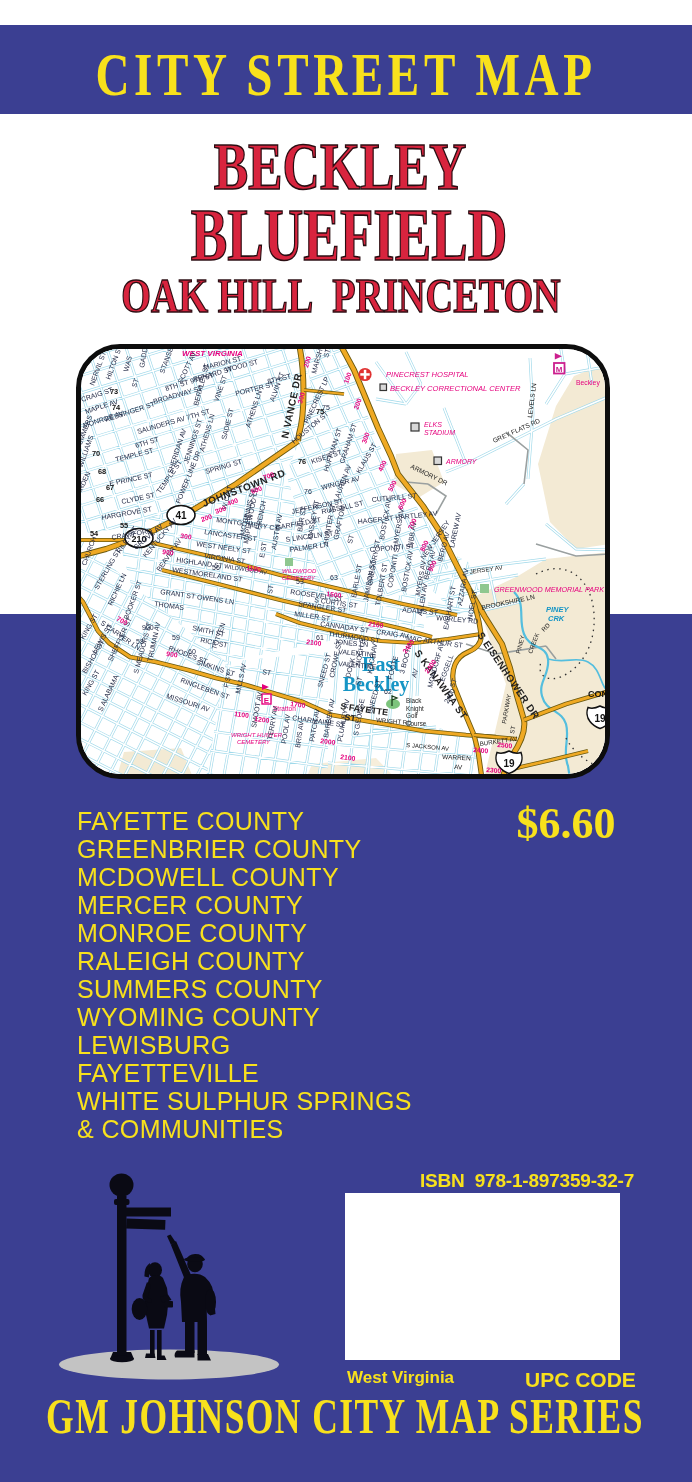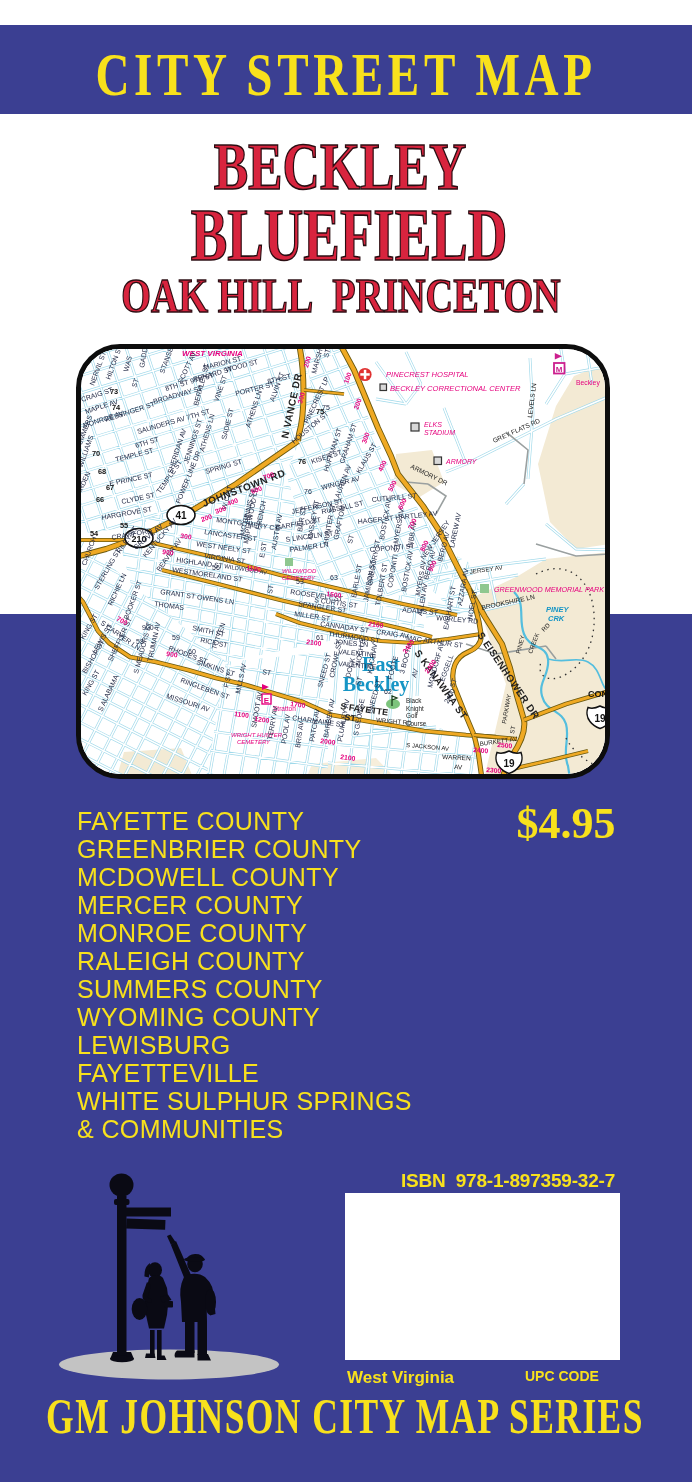--- a/index.html
+++ b/index.html
@@ -469,44 +469,44 @@
 <text x="22.0" y="130.0" fill="#111" text-anchor="start" style="font-size:7.4px;font-weight:bold;">68</text>
 <text x="30.0" y="146.0" fill="#111" text-anchor="start" style="font-size:7.4px;font-weight:bold;">67</text>
 <text x="20.0" y="158.0" fill="#111" text-anchor="start" style="font-size:7.4px;font-weight:bold;">66</text>
 <text x="44.0" y="184.0" fill="#111" text-anchor="start" style="font-size:7.4px;font-weight:bold;">55</text>
 <text x="14.0" y="192.0" fill="#111" text-anchor="start" style="font-size:7.4px;font-weight:bold;">54</text>
 <text x="222.0" y="120.0" fill="#111" text-anchor="start" style="font-size:7.4px;font-weight:bold;">76</text>
 <text x="240.0" y="70.0" fill="#111" text-anchor="start" style="font-size:7.4px;font-weight:bold;">75</text>
 </svg>
 </div>
 
-<div class="abs serif" style="left:466px;top:798px;width:200px;text-align:center;font-size:44px;font-weight:bold;color:#f8e11c">$4.95</div>
+<div class="abs serif" style="left:466px;top:798px;width:200px;text-align:center;font-size:44px;font-weight:bold;color:#f8e11c">$6.60</div>
 
 <div class="abs" style="left:77px;top:807px;font-size:25px;font-weight:normal;color:#f8e11c;line-height:28px;letter-spacing:0.4px">
 FAYETTE COUNTY<br>
 GREENBRIER COUNTY<br>
 MCDOWELL COUNTY<br>
 MERCER COUNTY<br>
 MONROE COUNTY<br>
 RALEIGH COUNTY<br>
 SUMMERS COUNTY<br>
 WYOMING COUNTY<br>
 LEWISBURG<br>
 FAYETTEVILLE<br>
 WHITE SULPHUR SPRINGS<br>
 &amp; COMMUNITIES
 </div>
 
-<div class="abs" style="left:401px;top:1170px;font-size:19px;font-weight:bold;color:#f8e11c;letter-spacing:-0.2px">ISBN&nbsp; 978-1-897359-32-7</div>
+<div class="abs" style="left:420px;top:1170px;font-size:19px;font-weight:bold;color:#f8e11c;letter-spacing:-0.2px">ISBN&nbsp; 978-1-897359-32-7</div>
 
 <div class="abs" style="left:345px;top:1193px;width:275px;height:167px;background:#fff"></div>
 
 <div class="abs" style="left:347px;top:1368px;font-size:17px;font-weight:bold;color:#f8e11c">West Virginia</div>
 
-<div class="abs" style="left:525px;top:1368px;font-size:14px;font-weight:bold;color:#f8e11c">UPC CODE</div>
+<div class="abs" style="left:525px;top:1368px;font-size:21px;font-weight:bold;color:#f8e11c">UPC CODE</div>
 
 <svg class="abs" style="left:50px;top:1150px" width="250" height="230" viewBox="0 0 250 230">
 
 <ellipse cx="119" cy="214.5" rx="110" ry="15" fill="#c3c3c3"></ellipse>
 
 <g fill="#0a0a14">
 <ellipse cx="71.5" cy="35" rx="12" ry="11.5"></ellipse>
 <rect x="67" y="46" width="9.5" height="162"></rect>
 <rect x="64" y="49" width="15.5" height="6" rx="2"></rect>
 <polygon points="63,202 81,202 84,209 60,209"></polygon>

